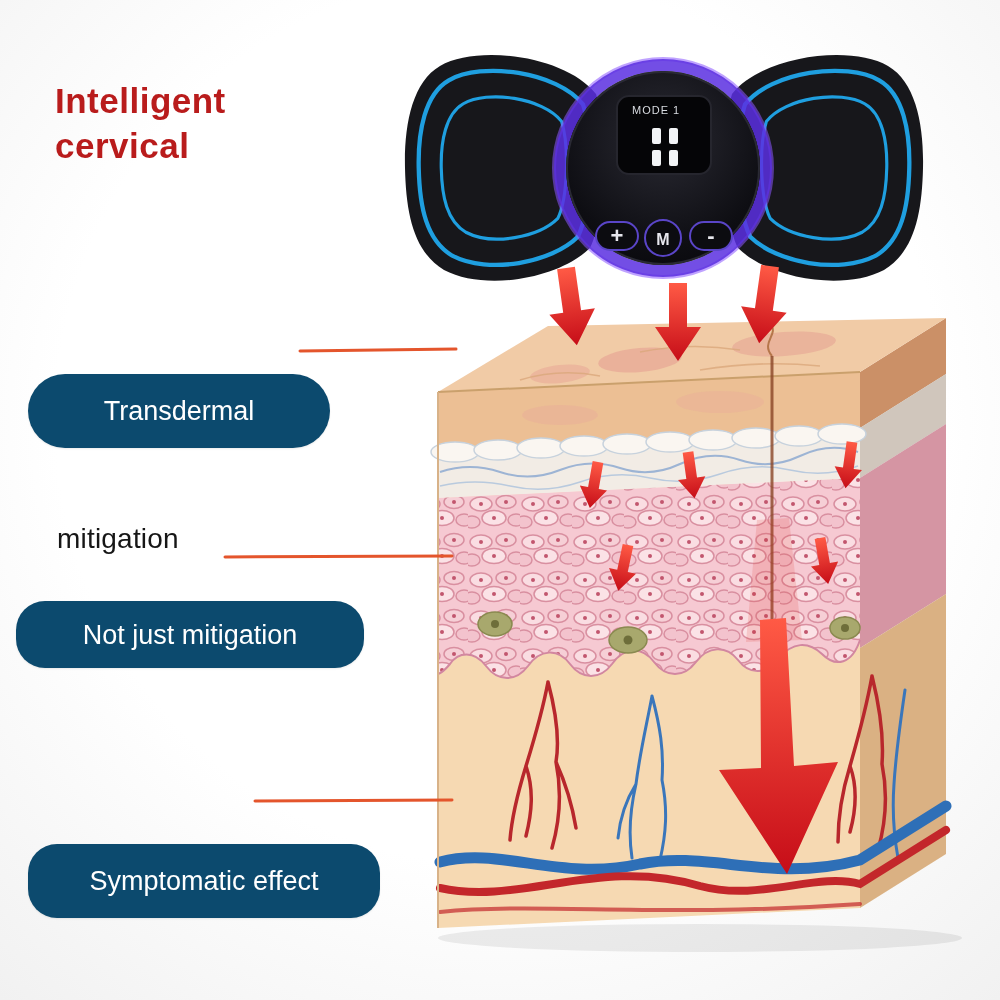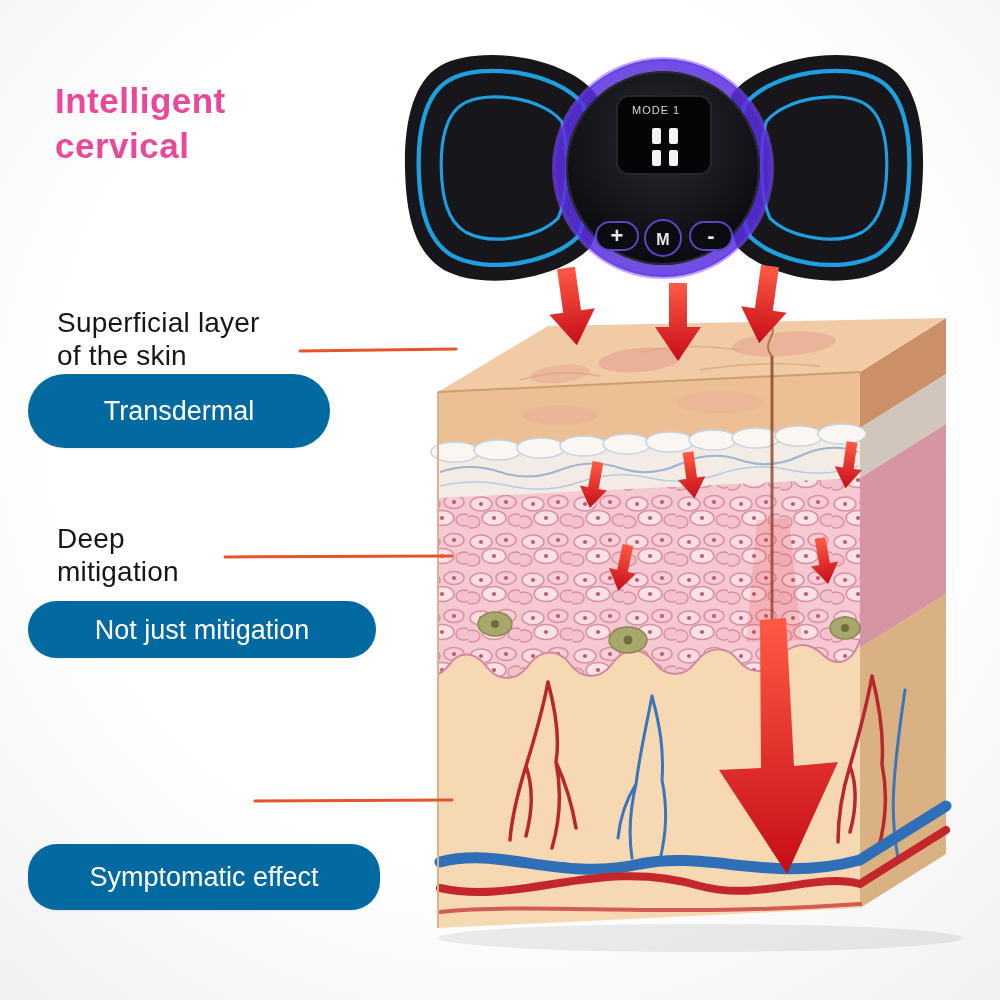--- a/index.html
+++ b/index.html
@@ -8,37 +8,37 @@
     font-family:"Liberation Sans", sans-serif;
     background:radial-gradient(circle at 50% 42%, #ffffff 58%, #f1f1f1 100%);
     position:relative;
   }
   .canvas{position:absolute;inset:0;width:1000px;height:1000px;}
   svg.art{position:absolute;left:0;top:0;}
   .overlay{position:absolute;}
   .heading{
     left:55px;top:78px;
     font-size:35px;line-height:45px;font-weight:bold;
-    color:#ec4899;letter-spacing:.5px;
+    color:#b91c1c;letter-spacing:.5px;
   }
   .label-black{
     font-size:28px;line-height:33px;color:#161616;letter-spacing:.2px;
   }
   .lbl-superficial{left:57px;top:306px;}
   .lbl-deep{left:57px;top:522px;}
   .lbl-pain{left:57px;top:760px;}
   .pill{
-    background:#0369a1;color:#ffffff;
+    background:#0c4a6e;color:#ffffff;
     display:flex;flex-direction:column;align-items:center;justify-content:center;
     text-align:center;font-size:27px;line-height:32px;
     box-shadow:0 1px 2px rgba(0,0,0,.08);
   }
   .pill-1{left:28px;top:374px;width:302px;height:74px;border-radius:38px;}
-  .pill-2{left:28px;top:601px;width:348px;height:57px;border-radius:29px;}
-  .pill-3{left:28px;top:844px;width:352px;height:66px;border-radius:29px;text-align:center;}
+  .pill-2{left:16px;top:601px;width:348px;height:67px;border-radius:29px;}
+  .pill-3{left:28px;top:844px;width:352px;height:74px;border-radius:29px;text-align:center;}
 </style>
 </head>
 <body>
 
 <div class="canvas">
 
   <svg class="art" width="1000" height="1000" viewBox="0 0 1000 1000">
     <defs>
       <linearGradient id="redArrow" x1="0" y1="0" x2="0" y2="1">
         <stop offset="0" stop-color="#ff5a45"></stop>
@@ -212,31 +212,26 @@
       <line x1="225" y1="557" x2="452" y2="556"></line>
       <line x1="255" y1="801" x2="452" y2="800"></line>
     </g>
   </svg>
 
   <div class="overlay heading">
     <div>Intelligent</div>
     <div>cervical</div>
   </div>
 
-  <div class="overlay label-black lbl-superficial">
-    <div>Superficial layer</div>
-    <div>of the skin</div>
-  </div>
 
   <div class="overlay pill pill-1">
     <div>Transdermal</div>
   </div>
 
   <div class="overlay label-black lbl-deep">
-    <div>Deep</div>
     <div>mitigation</div>
   </div>
 
   <div class="overlay pill pill-2">
     <div>Not just mitigation</div>
   </div>
 
 
   <div class="overlay pill pill-3">
     <div>Symptomatic effect</div>

